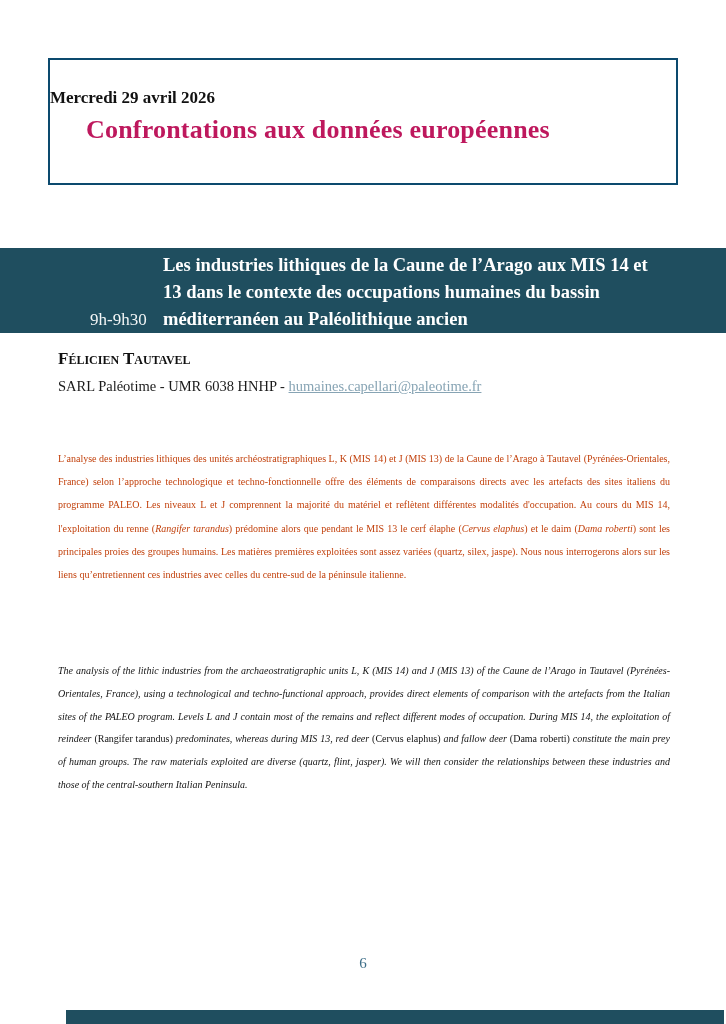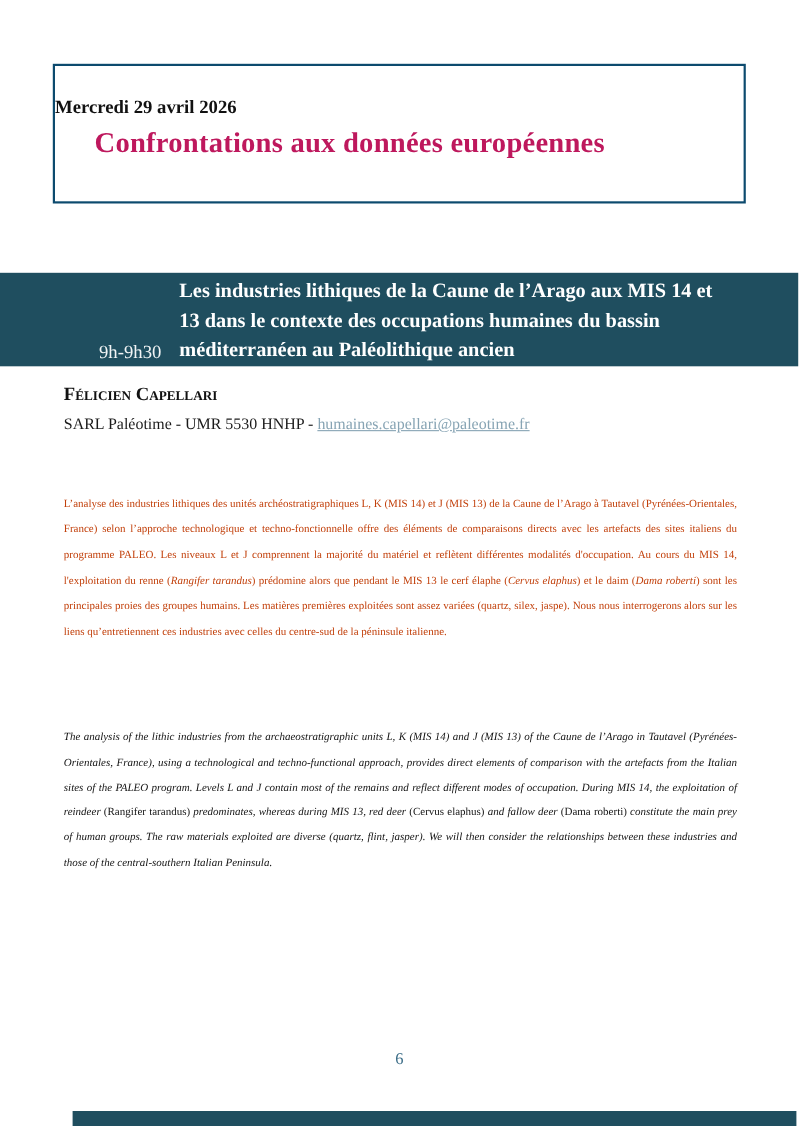--- a/index.html
+++ b/index.html
@@ -131,23 +131,23 @@
   <div class="header-box">
     <div class="header-date">Mercredi 29 avril 2026</div>
     <div class="header-title">Confrontations aux données européennes</div>
   </div>
 
   <div class="session-banner">
     <div class="session-time">9h-9h30</div>
     <div class="session-title">Les industries lithiques de la Caune de l’Arago aux MIS 14 et 13 dans le contexte des occupations humaines du bassin méditerranéen au Paléolithique ancien</div>
   </div>
 
-  <div class="speaker-name">Félicien Capellari</div>
+  <div class="speaker-name">Félicien Tautavel</div>
 
-  <div class="speaker-affiliation"><span>SARL Paléotime - UMR 5530 HNHP - </span><a class="email-link">humaines.capellari@paleotime.fr</a></div>
+  <div class="speaker-affiliation"><span>SARL Paléotime - UMR 6038 HNHP - </span><a class="email-link">humaines.capellari@paleotime.fr</a></div>
 
   <p class="abstract-fr"><span class="seg-rm">L’analyse des industries lithiques des unités archéostratigraphiques L, K (MIS 14) et J (MIS 13) de la Caune de l’Arago à Tautavel (Pyrénées-Orientales, France) selon l’approche technologique et techno-fonctionnelle offre des éléments de comparaisons directs avec les artefacts des sites italiens du programme PALEO. Les niveaux L et J comprennent la majorité du matériel et reflètent différentes modalités d'occupation. Au cours du MIS 14, l'exploitation du renne (</span><span class="seg-em">Rangifer tarandus</span><span class="seg-rm">) prédomine alors que pendant le MIS 13 le cerf élaphe (</span><span class="seg-em">Cervus elaphus</span><span class="seg-rm">) et le daim (</span><span class="seg-em">Dama roberti</span><span class="seg-rm">) sont les principales proies des groupes humains. Les matières premières exploitées sont assez variées (quartz, silex, jaspe). Nous nous interrogerons alors sur les liens qu’entretiennent ces industries avec celles du centre-sud de la péninsule italienne.</span></p>
 
   <p class="abstract-en seg-em"><span class="seg-em">The analysis of the lithic industries from the archaeostratigraphic units L, K (MIS 14) and J (MIS 13) of the Caune de l’Arago in Tautavel (Pyrénées-Orientales, France), using a technological and techno-functional approach, provides direct elements of comparison with the artefacts from the Italian sites of the PALEO program. Levels L and J contain most of the remains and reflect different modes of occupation. During MIS 14, the exploitation of reindeer </span><span class="seg-rm">(Rangifer tarandus)</span><span class="seg-em"> predominates, whereas during MIS 13, red deer </span><span class="seg-rm">(Cervus elaphus)</span><span class="seg-em"> and fallow deer </span><span class="seg-rm">(Dama roberti)</span><span class="seg-em"> constitute the main prey of human groups. The raw materials exploited are diverse (quartz, flint, jasper). We will then consider the relationships between these industries and those of the central-southern Italian Peninsula.</span></p>
 
   <div class="page-number">6</div>
 
   <div class="bottom-bar"></div>
 
 </div>

